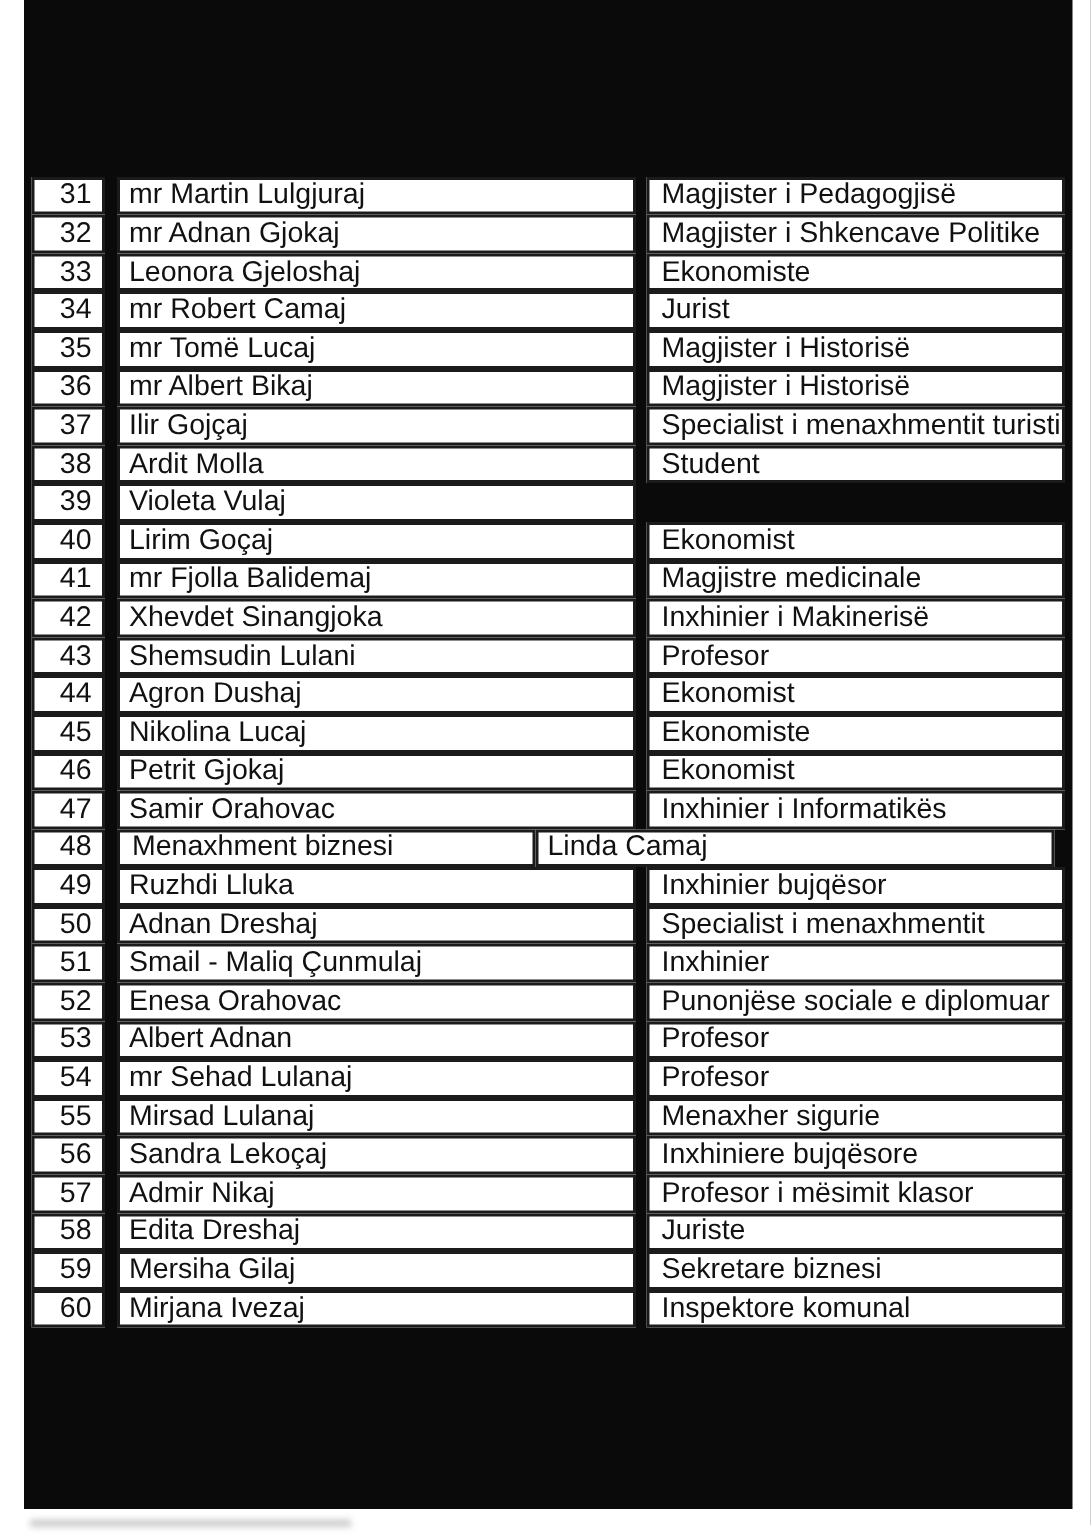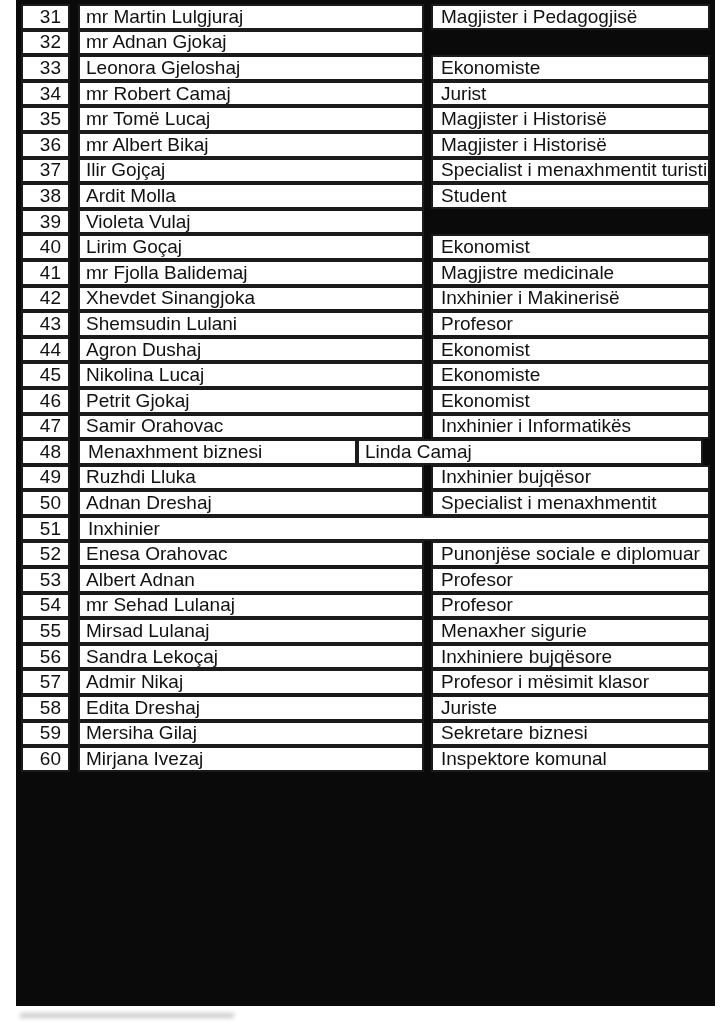--- a/index.html
+++ b/index.html
@@ -19,21 +19,21 @@
     position: absolute;
     left: 16px;
     top: 0;
     width: 699px;
     height: 1006px;
     box-sizing: border-box;
     background: #0a0a0a;
     padding: 4px 5px 7px 5px;
     display: flex;
     flex-direction: column;
-    justify-content: flex-start;
+    justify-content: center;
   }
   .row {
     display: flex;
     height: 25.6px;
     flex: 0 0 auto;
   }
   .cell {
     box-sizing: border-box;
     background: #ffffff;
     border: 2px solid #1b1b1b;
@@ -78,20 +78,21 @@
 
   <div class="row">
     <div class="cell num">31</div>
     <div class="cell name">mr Martin Lulgjuraj</div>
     <div class="cell title">Magjister i Pedagogjisë</div>
   </div>
 
   <div class="row">
     <div class="cell num">32</div>
     <div class="cell name">mr Adnan Gjokaj</div>
+    <div class="cell title">Magjister i Shkencave Politike</div>
   </div>
 
   <div class="row">
     <div class="cell num">33</div>
     <div class="cell name">Leonora Gjeloshaj</div>
     <div class="cell title">Ekonomiste</div>
   </div>
 
   <div class="row">
     <div class="cell num">34</div>
@@ -189,20 +190,21 @@
   </div>
 
   <div class="row">
     <div class="cell num">50</div>
     <div class="cell name">Adnan Dreshaj</div>
     <div class="cell title">Specialist i menaxhmentit</div>
   </div>
 
   <div class="row">
     <div class="cell num">51</div>
+    <div class="cell name">Smail - Maliq Çunmulaj</div>
     <div class="cell title">Inxhinier</div>
   </div>
 
   <div class="row">
     <div class="cell num">52</div>
     <div class="cell name">Enesa Orahovac</div>
     <div class="cell title">Punonjëse sociale e diplomuar</div>
   </div>
 
   <div class="row">

